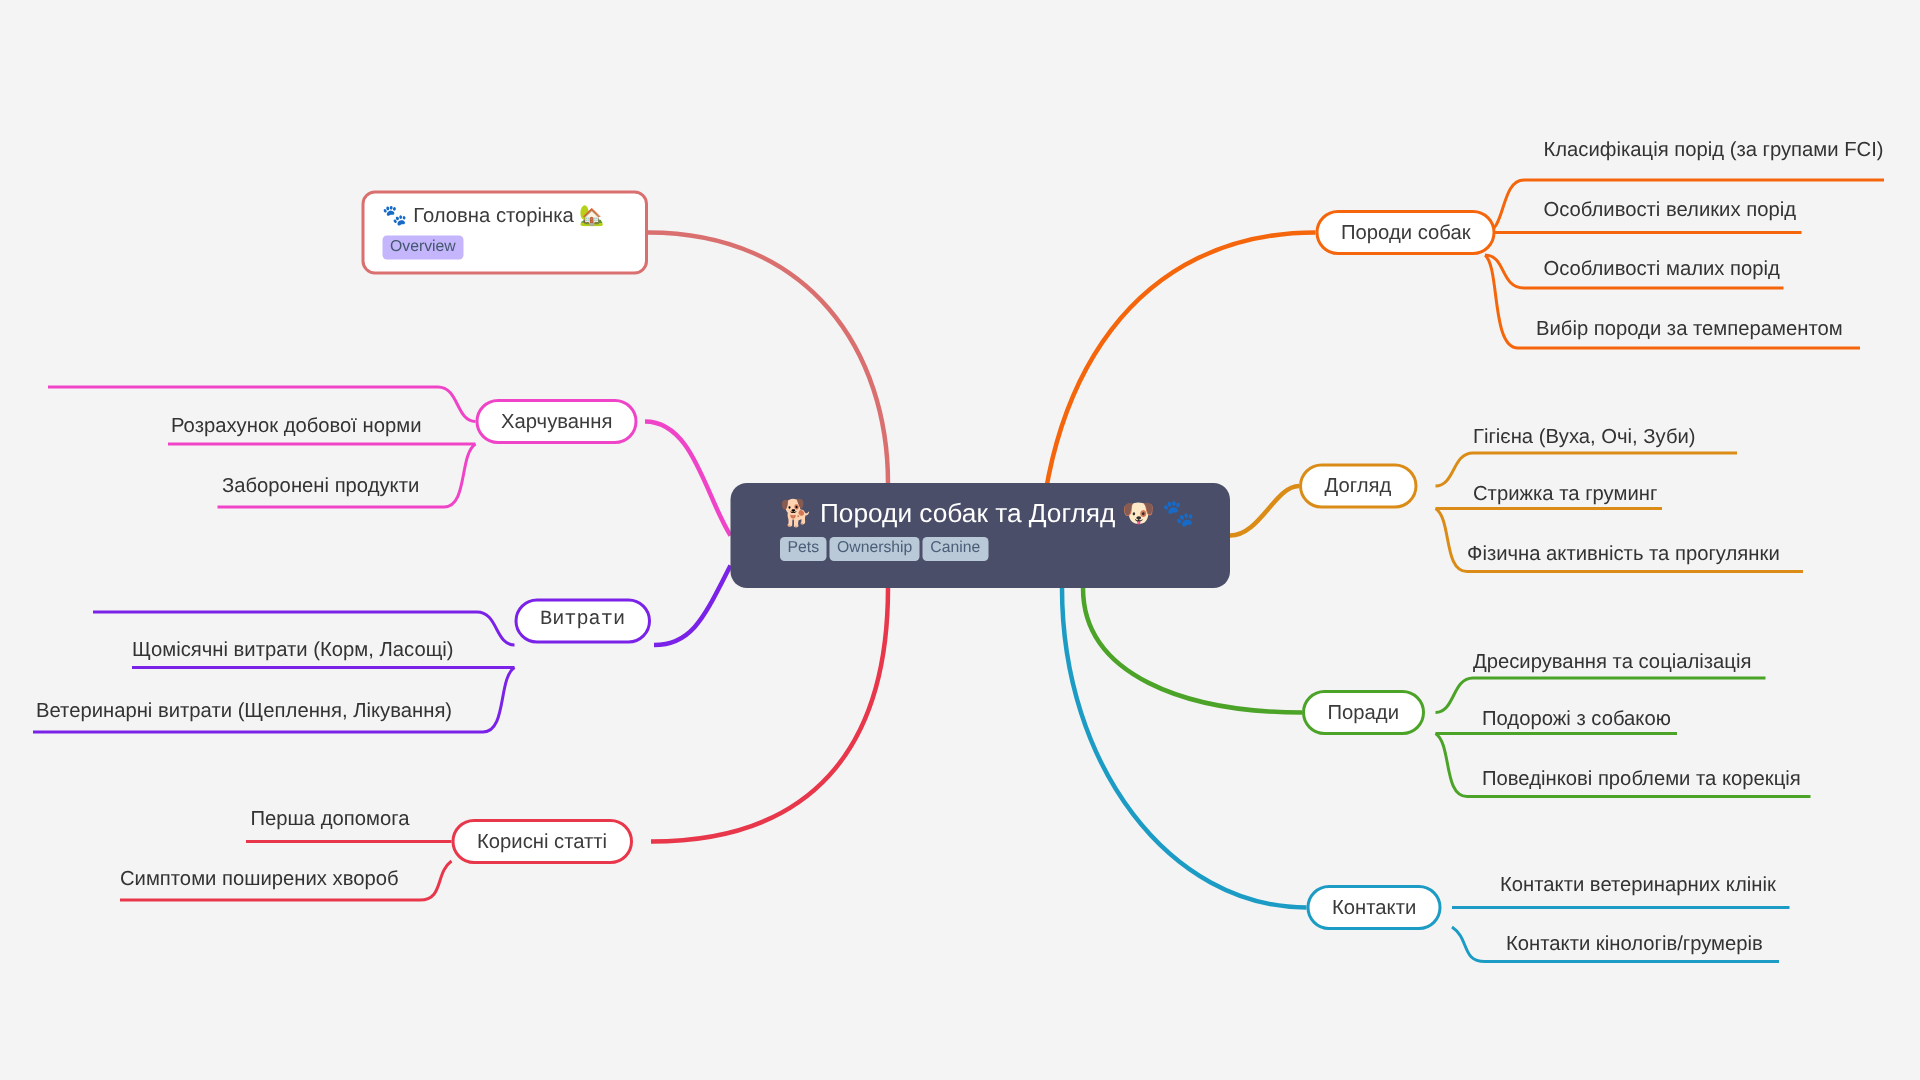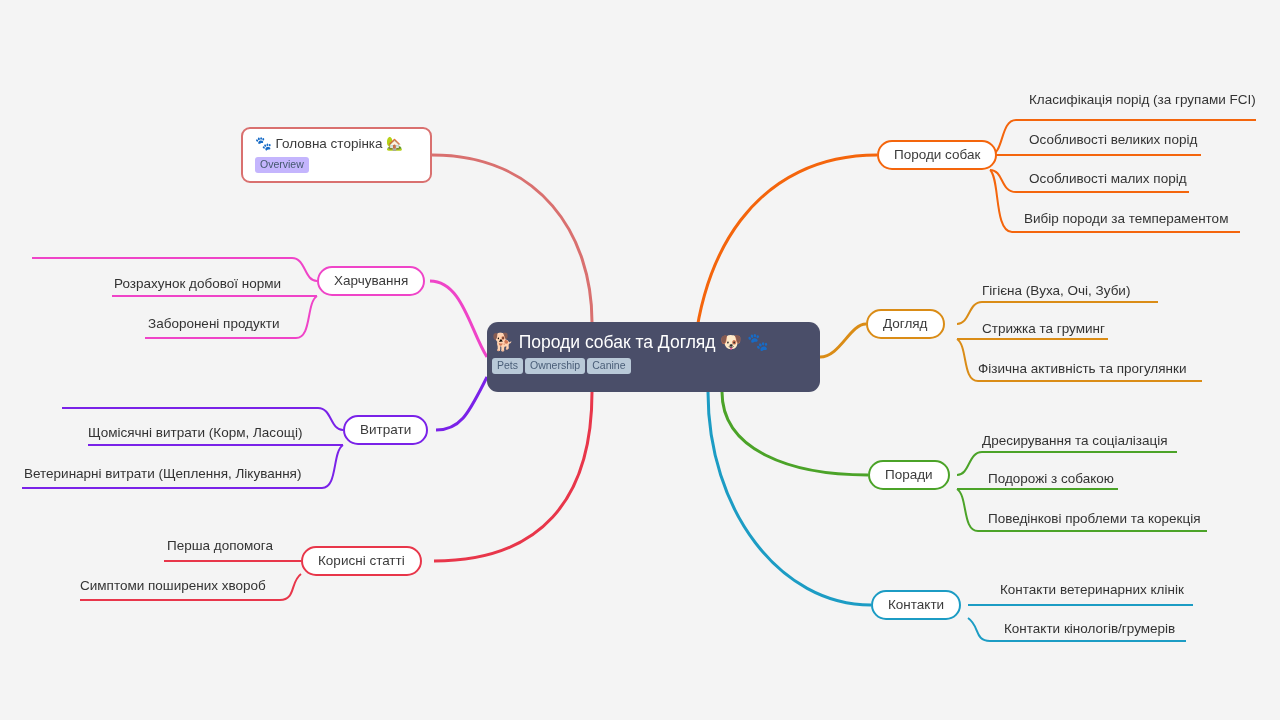--- a/index.html
+++ b/index.html
@@ -21,21 +21,21 @@
     pointer-events: none;
   }
 
   
   .center-node {
     position: absolute;
     left: 487px; top: 322px;
     width: 333px; height: 70px;
     background: #4a4e69;
     border-radius: 11px;
-    padding: 9px 17px 0 5px;
+    padding: 9px 17px 0 33px;
     z-index: 6;
   }
   .center-title {
     color: #ffffff;
     font-size: 17.5px;
     line-height: 22px;
     white-space: nowrap;
     font-weight: 400;
   }
   .center-tags {
@@ -180,21 +180,21 @@
   <div class="pill" style="left:868px; top:460px; border-color:#4ba328;">
     <span>Поради</span>
   </div>
   <div class="pill" style="left:871px; top:590px; border-color:#1c9cc4;justify-content:flex-end;">
     <span>Контакти</span>
   </div>
 
   <div class="pill" style="left:317px; top:266px; border-color:#ef44c8;">
     <span>Харчування</span>
   </div>
-  <div class="pill" style="left:343px; top:415px; border-color:#7a22e8;">
+  <div class="pill" style="left:343px; top:399px; border-color:#7a22e8;font-family:Liberation Mono, monospace;">
     <span>Витрати</span>
   </div>
   <div class="pill" style="left:301px; top:546px; border-color:#e8364a;">
     <span>Корисні статті</span>
   </div>
 
   <div class="leaf right" style="left:1029px; top:91px;">Класифікація порід (за групами FCI)</div>
   <div class="leaf right" style="left:1029px; top:131px;">Особливості великих порід</div>
   <div class="leaf right" style="left:1029px; top:170px;">Особливості малих порід</div>
   <div class="leaf right" style="left:1024px; top:210px;">Вибір породи за темпераментом</div>

